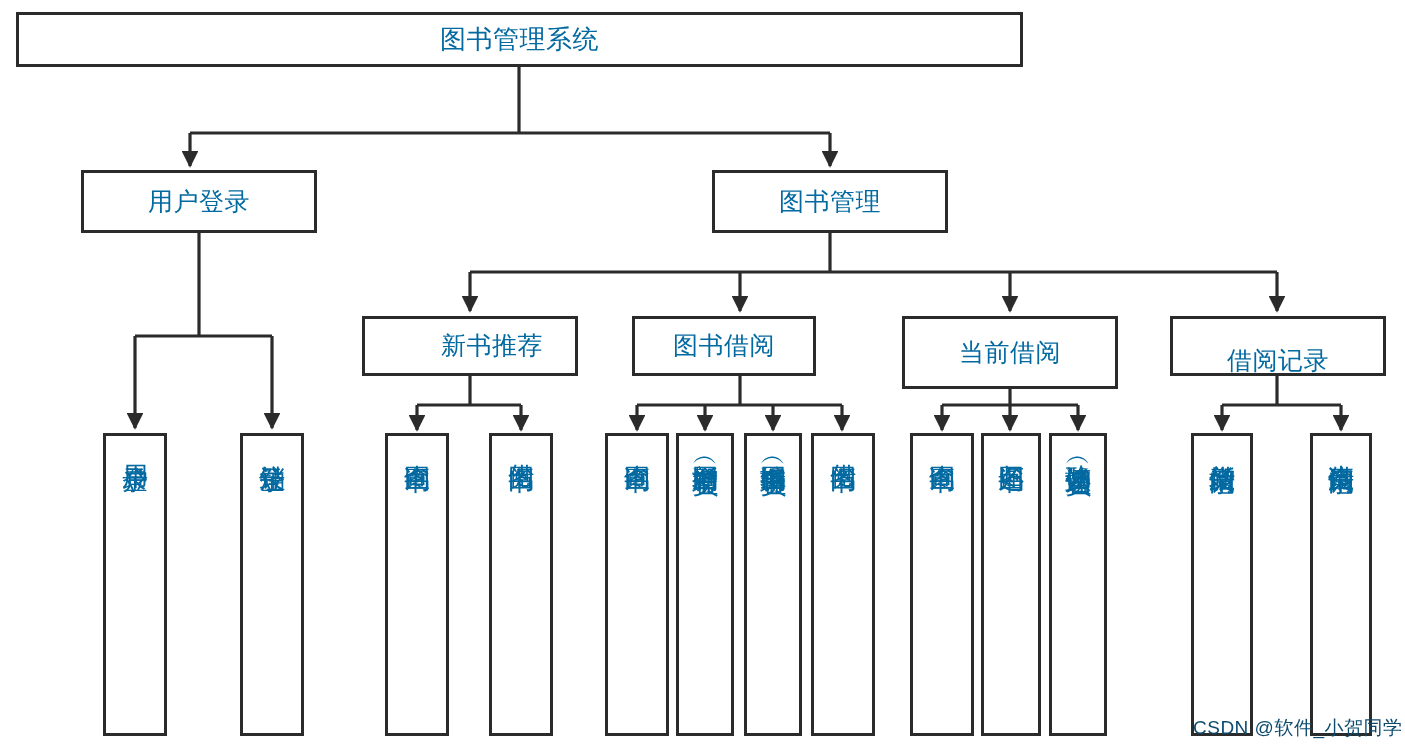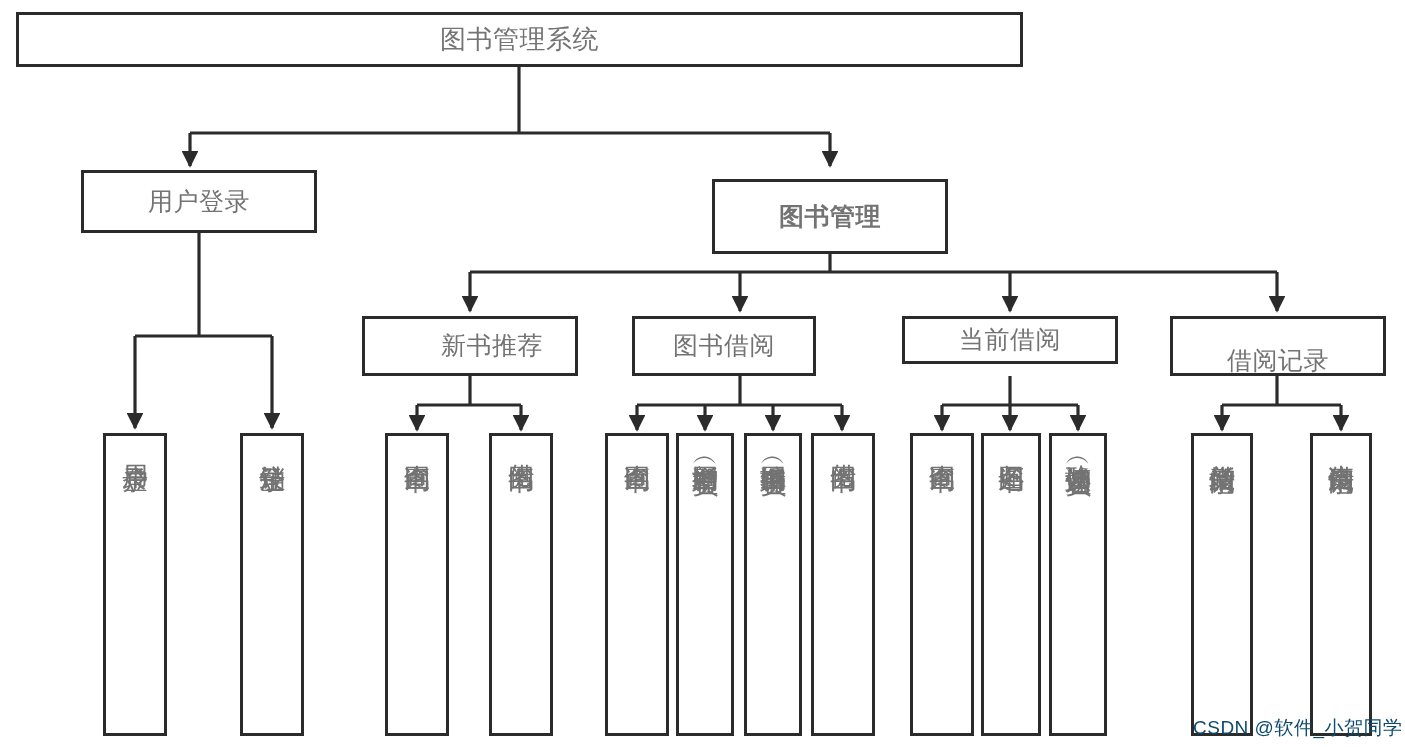--- a/index.html
+++ b/index.html
@@ -25,21 +25,21 @@
     pointer-events: none;
   }
   .node {
     position: absolute;
     box-sizing: border-box;
     background: #ffffff;
     border: 3px solid #2b2b2b;
     display: flex;
     align-items: center;
     justify-content: center;
-    color: #737373;
+    color: #0369a1;
   }
   .node .lbl {
     display: block;
     text-align: center;
     line-height: 1.02;
     letter-spacing: 0.5px;
   }
   .node.horiz .lbl {
     font-size: 25px;
   }
@@ -123,31 +123,31 @@
     </g>
   </svg>
 
   <div class="node root horiz" style="left:16px; top:12px; width:1007px; height:55px;">
     <span class="lbl">图书管理系统</span>
   </div>
 
   <div class="node horiz" style="left:81px; top:170px; width:236px; height:63px;">
     <span class="lbl">用户登录</span>
   </div>
-  <div class="node horiz" style="left:712px; top:179px; width:236px; height:75px;font-weight:bold;">
+  <div class="node horiz" style="left:712px; top:170px; width:236px; height:63px;">
     <span class="lbl">图书管理</span>
   </div>
 
   <div class="node horiz" style="left:362px; top:316px; width:216px; height:60px;padding-left:44px;">
     <span class="lbl">新书推荐</span>
   </div>
   <div class="node horiz" style="left:632px; top:316px; width:184px; height:60px;">
     <span class="lbl">图书借阅</span>
   </div>
-  <div class="node horiz" style="left:902px; top:316px; width:216px; height:48px;">
+  <div class="node horiz" style="left:902px; top:316px; width:216px; height:73px;">
     <span class="lbl">当前借阅</span>
   </div>
   <div class="node horiz" style="left:1170px; top:316px; width:216px; height:60px;align-items:flex-end;">
     <span class="lbl">借阅记录</span>
   </div>
 
   <div class="node leaf" style="left:103px; top:433px; width:64px; height:303px;">
     <span class="lbl">用户登录</span>
   </div>
   <div class="node leaf" style="left:240px; top:433px; width:64px; height:303px;">

